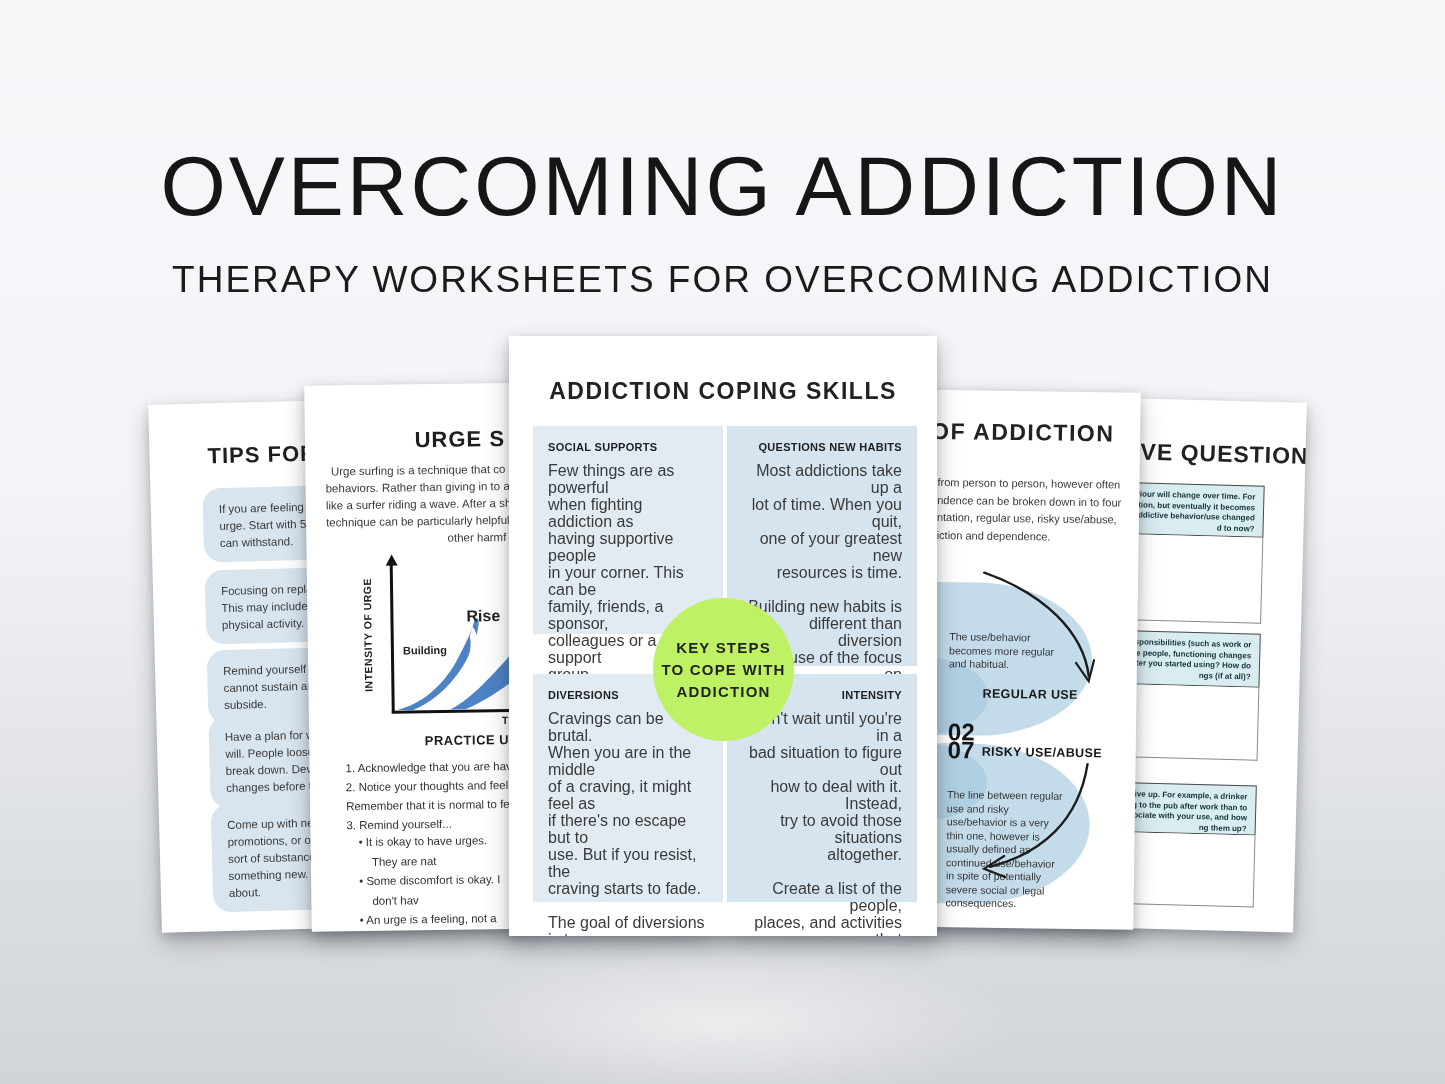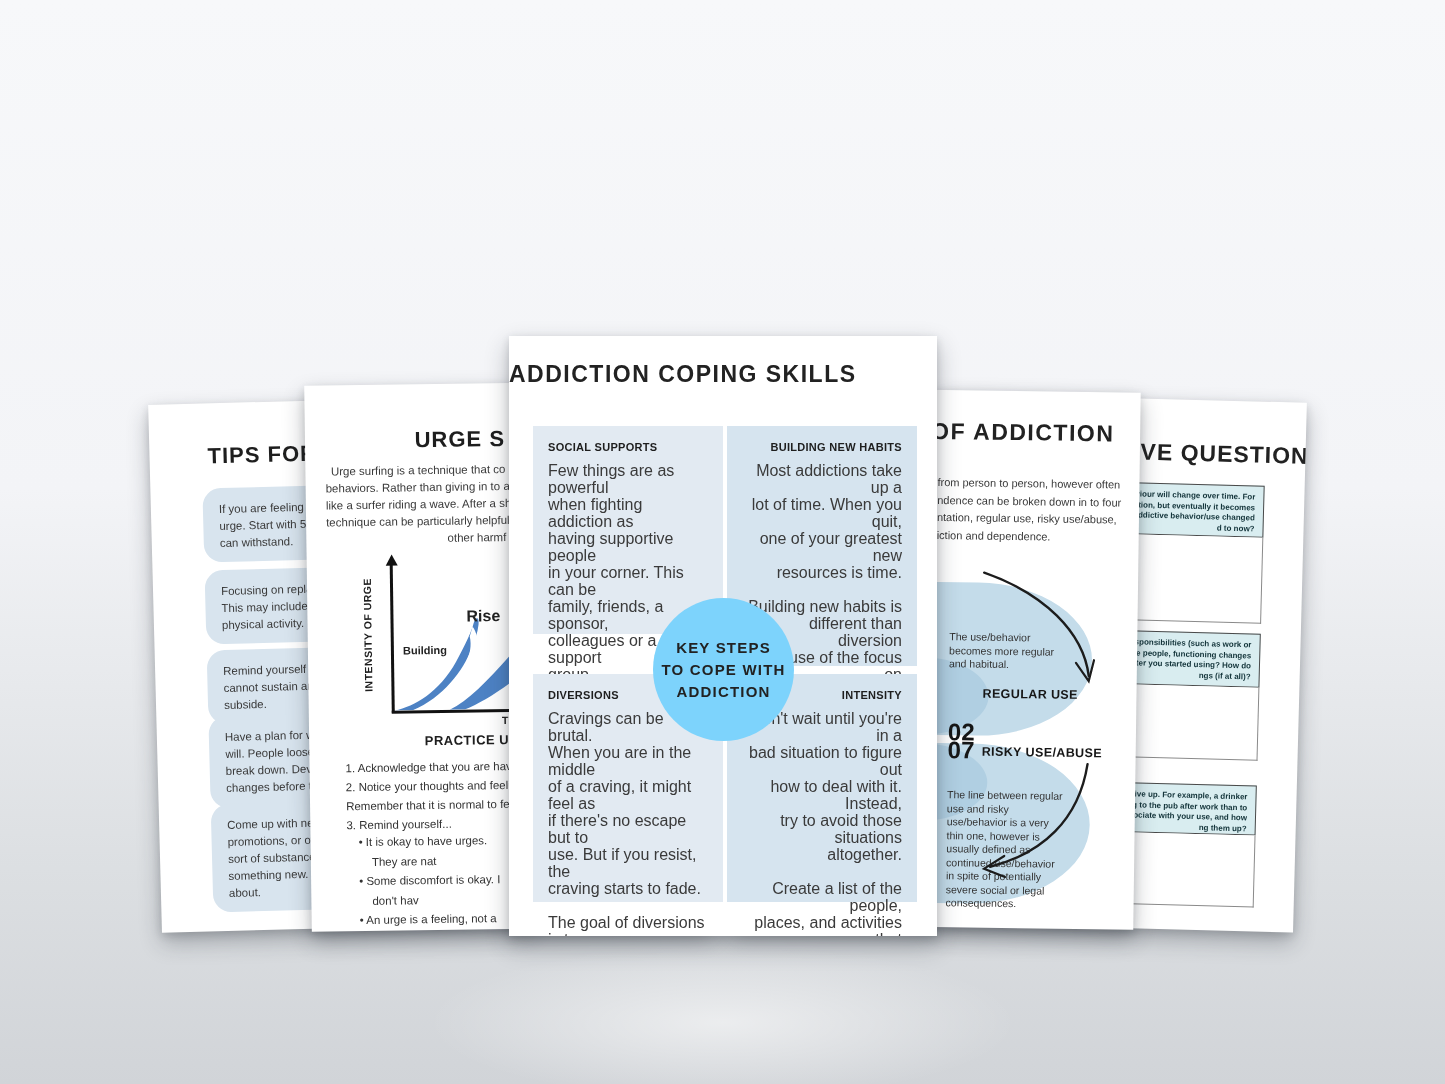--- a/index.html
+++ b/index.html
@@ -51,30 +51,30 @@
   .lbl-trigger{position:absolute;left:40px;top:92px;font-size:11px;font-weight:700;color:#222;}
   .lbl-rise{position:absolute;left:104px;top:56px;font-size:16px;font-weight:700;color:#222;}
   .lbl-t{position:absolute;left:138px;top:163px;font-size:10.5px;font-weight:700;color:#222;}
   .practice-h{position:absolute;left:0;top:349px;width:200px;text-align:right;font-size:13px;font-weight:700;letter-spacing:.5px;white-space:nowrap;color:#1e1e1e;}
   .p2-steps{position:absolute;left:36px;top:374px;width:164px;font-size:11.5px;line-height:19px;color:#333;}
   .p2-steps div{white-space:nowrap;overflow:hidden;}
   .p2-bullets{position:absolute;left:48px;top:448px;width:152px;font-size:11.5px;line-height:19.5px;color:#333;}
   .p2-bullet{white-space:pre-line;padding-left:13px;text-indent:-13px;overflow:hidden;}
   .p2-bullet::before{content:"•  ";}
   
-  .p3-title{position:absolute;left:0;top:25px;width:428px;font-size:23px;font-weight:600;letter-spacing:1.5px;color:#222;}
+  .p3-title{position:absolute;left:0;top:42px;width:428px;text-align:center;font-size:23px;font-weight:600;letter-spacing:1.5px;color:#222;}
   .quad{position:absolute;width:190px;}
   .q-tl{left:24px;top:90px;height:208px;background:var(--quad-light);}
   .q-tr{left:218px;top:90px;height:240px;background:var(--quad-mid);}
   .q-bl{left:24px;top:338px;height:228px;background:var(--quad-light);}
   .q-br{left:218px;top:338px;height:228px;background:var(--quad-mid);}
   .quad-h{padding:15px 15px 0;font-size:11px;font-weight:700;letter-spacing:.3px;color:#1e1e1e;}
   .quad-b{padding:9px 15px;font-size:16px;line-height:17px;color:#3a3a3a;white-space:pre-line;}
   .ta-r{text-align:right;}
-  .circle{position:absolute;left:144px;top:262px;width:141px;height:143px;border-radius:50%;background:#7dd3fc;
+  .circle{position:absolute;left:144px;top:262px;width:141px;height:143px;border-radius:50%;background:#bef264;
     display:flex;align-items:center;justify-content:center;text-align:center;}
   .circle-text{font-size:15px;font-weight:700;letter-spacing:1.2px;line-height:22px;color:#222;white-space:pre-line;}
   
   .p4-title{position:absolute;left:191px;top:28px;font-size:23px;font-weight:600;letter-spacing:1.5px;white-space:nowrap;color:#222;}
   .p4-intro{position:absolute;left:198px;top:84px;width:205px;font-size:11px;line-height:17.5px;color:#3a3a3a;}
   .p4-intro div{white-space:nowrap;overflow:hidden;}
   .petal{position:absolute;left:120px;width:235px;height:153px;background:var(--petal-blue);
     border-radius:0 120px 120px 0 / 0 80px 80px 0;}
   .petal-02{top:192px;} .petal-03{top:353px;height:160px;}
   .petal-inner{position:absolute;left:120px;width:132px;height:78px;background:var(--petal-dark);
@@ -94,20 +94,24 @@
   .qbox div{text-align:right;white-space:nowrap;overflow:hidden;}
   .qb1{top:84px;height:52px;} .qb2{top:232px;height:54px;} .qb3{top:384px;height:50px;}
   .abox{position:absolute;left:130px;width:190px;background:#fff;border:1px solid #8a8a8a;border-top:none;}
   .ab1{top:136px;height:86px;} .ab2{top:286px;height:73px;} .ab3{top:434px;height:72px;}
 </style>
 </head>
 <body>
 
 <div class="stage">
 
+  <div class="hero">
+    <h1>OVERCOMING ADDICTION</h1>
+    <h2>THERAPY WORKSHEETS FOR OVERCOMING ADDICTION</h2>
+  </div>
 
   <section class="page p1">
     <div class="p1-title">TIPS FOR A</div>
     <div class="tip-block tb1">
         <div>If you are feeling the urg</div>
         <div>urge. Start with 5 minute</div>
         <div>can withstand.</div>
       </div>
     <div class="tip-block tb2">
         <div>Focusing on replacing yo</div>
@@ -187,21 +191,21 @@
 colleagues or a support
 group.
 
 Tapping in to social
 supports in the day to day,
 as well as in moments of
 crisis is a major predictor
 for successful coping.</div>
     </div>
     <div class="quad q-tr">
-      <div class="quad-h ta-r">BUILDING NEW HABITS</div>
+      <div class="quad-h ta-r">QUESTIONS NEW HABITS</div>
       <div class="quad-b ta-r">Most addictions take up a
 lot of time. When you quit,
 one of your greatest new
 resources is time.
 
 Building new habits is
 different than diversion
 because of the focus on
 long-term or permanent life
 changes. This isn't about

